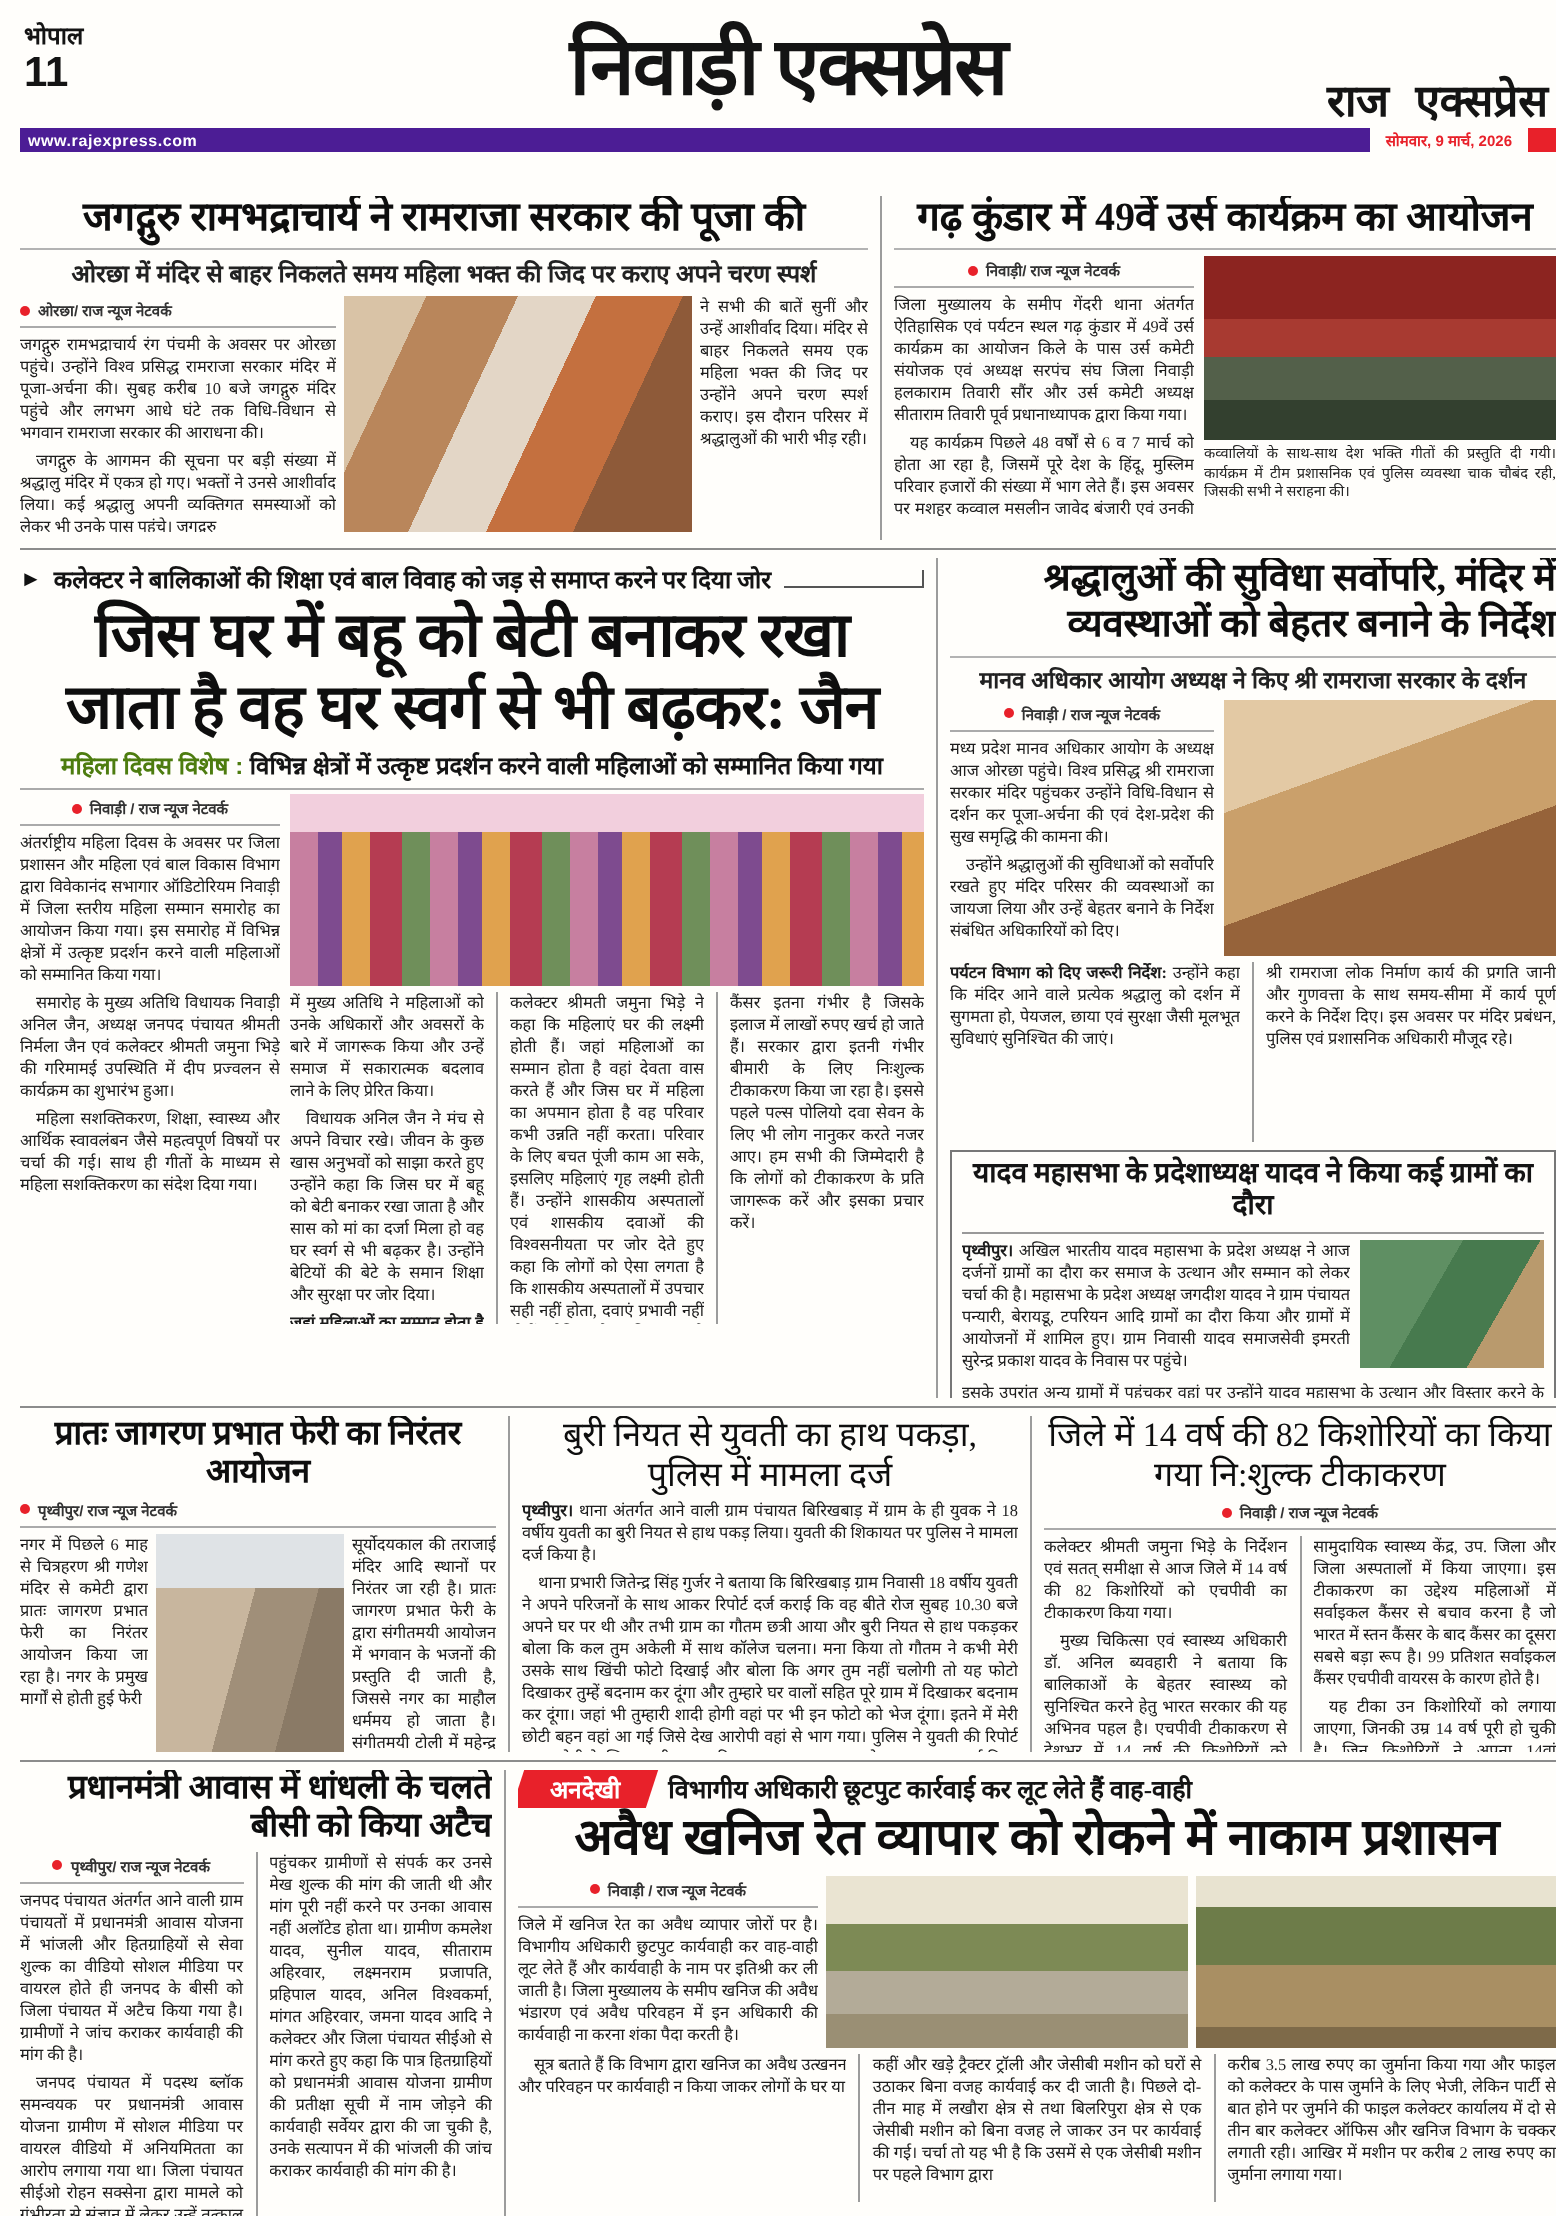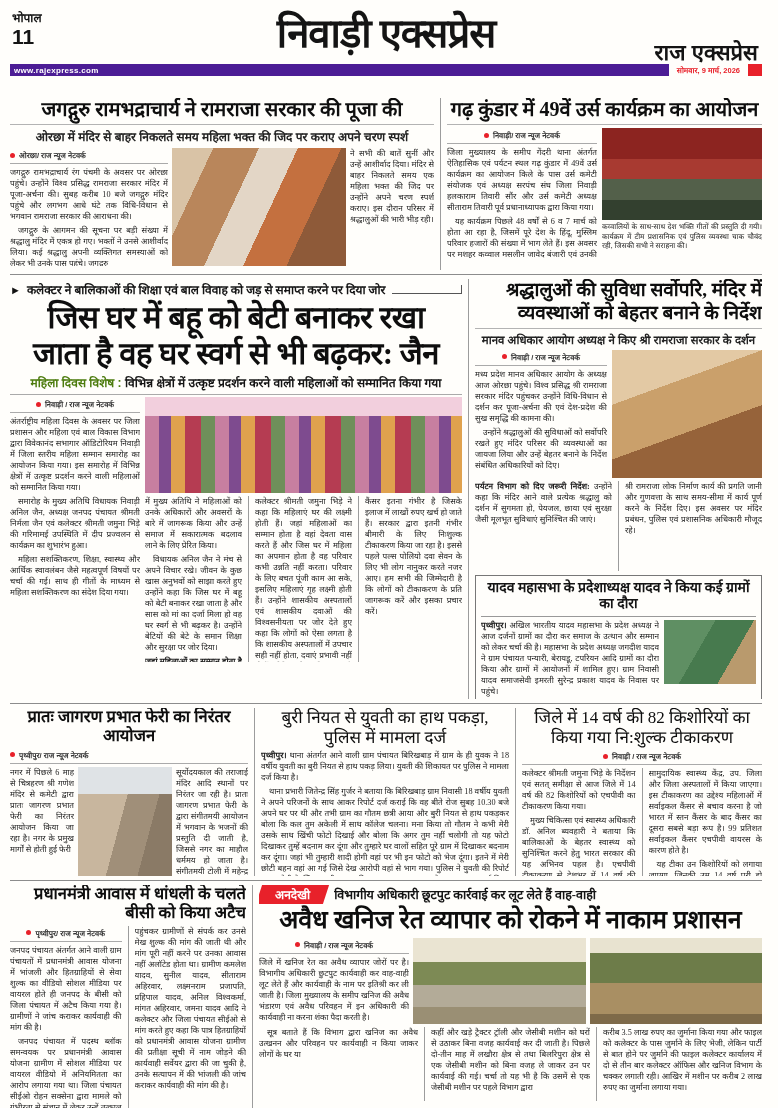--- a/index.html
+++ b/index.html
@@ -1,27 +1,27 @@
 <!DOCTYPE html>
 <html lang="hi"><head>
 <meta charset="utf-8">
 <style>
   html,body{margin:0;padding:0;background:#e9e9e9;}
   .page{width:778px;height:1108px;margin:0 auto;background:#fffefb;box-sizing:border-box;
-        padding:4px 16px 0 10px;font-family:"Liberation Sans",sans-serif;color:#141414;
+        padding:4px 0 0 10px;font-family:"Liberation Sans",sans-serif;color:#141414;
         overflow:hidden;position:relative;}
   
   .mast{position:relative;height:58px;}
   .mast .city{position:absolute;left:2px;top:8px;line-height:1;}
   .mast .city .c1{font-weight:bold;font-size:12px;}
   .mast .city .c2{font-weight:bold;font-size:21px;margin-top:2px;}
   .mast .title{position:absolute;left:0;right:0;top:0;text-align:center;
         font-size:40px;font-weight:bold;letter-spacing:-1px;font-family:"Liberation Serif",serif;}
   .mast .brand{position:absolute;right:4px;bottom:-2px;font-size:22px;font-weight:bold;
-        font-family:Liberation Sans, sans-serif;line-height:1;}
+        font-family:Liberation Mono, monospace;line-height:1;}
   .redbar{display:flex;align-items:center;height:12px;margin-top:2px;}
   .redbar .bar-main{flex:1;background:#4c1d95;height:12px;display:flex;align-items:center;}
   .redbar .site{color:#fff;font-weight:bold;font-size:8px;padding-left:4px;letter-spacing:.3px;}
   .redbar .date{color:#e8212a;font-weight:bold;font-size:7.5px;padding:0 8px;white-space:nowrap;}
   .redbar .sq{width:14px;height:12px;background:#e8212a;}
   
   .sect-rule{border:none;border-top:1px solid #8c8c8c;margin:4px 0;}
   .row{display:flex;align-items:stretch;}
   .vline{width:1px;background:#9c9c9c;margin:0 6px;flex:0 0 1px;}
   .hl{font-weight:bold;color:#0e0e0e;line-height:1.15;font-family:"Liberation Serif",serif;}

